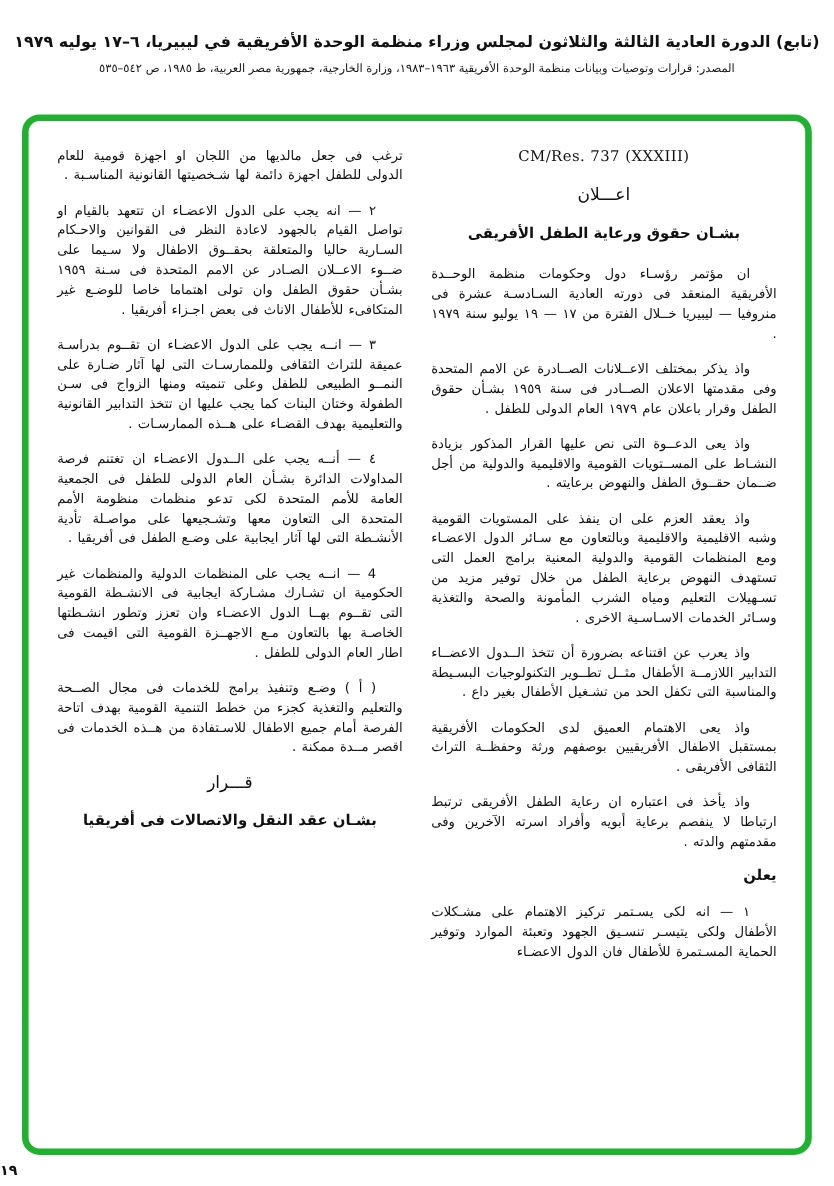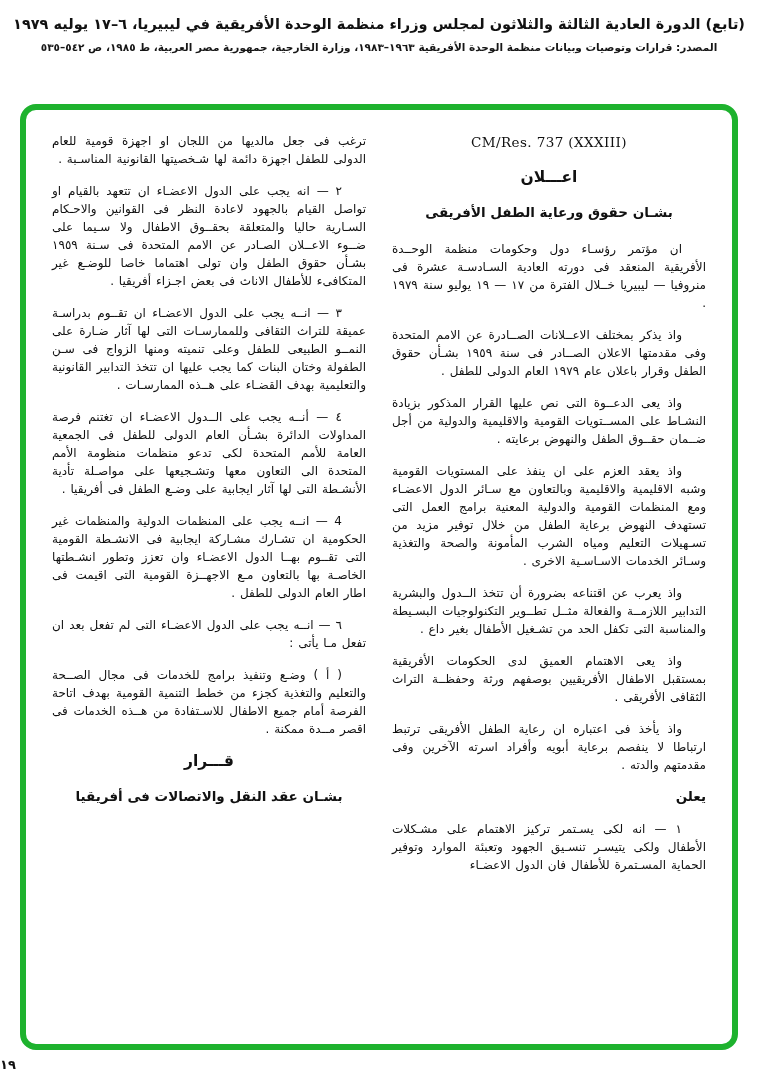--- a/index.html
+++ b/index.html
@@ -7,26 +7,26 @@
     width: 758px; height: 1078px;
     background: #ffffff;
     font-family: "DejaVu Sans", sans-serif;
     color: #111;
     position: relative;
     overflow: hidden;
   }
   .page { width: 758px; height: 1078px; position: relative; }
 
   
-  .doc-header { text-align: center; padding-top: 15px; direction: rtl; }
+  .doc-header { text-align: center; padding-top: 30px; direction: rtl; }
   .doc-header .session-title {
     font-weight: bold; font-size: 14.5px; letter-spacing: 0; line-height: 1.3;
   }
   .doc-header .source-line {
-    font-weight: bold; font-size: 10.5px; margin-top: 7px; color: #161616;
+    font-weight: normal; font-size: 10.5px; margin-top: 7px; color: #161616;
   }
 
   
   .content-frame {
     position: absolute;
     left: 20px; top: 104px;
     width: 718px; height: 946px;
     box-sizing: border-box;
     border: 6px solid #1eb22e;
     border-radius: 16px;
@@ -52,21 +52,21 @@
     word-spacing: 1px;
   }
   .blk-body.no-indent { text-indent: 0; }
   .blk-ref {
     direction: ltr; text-align: center;
     font-family: "DejaVu Serif", "Liberation Serif", serif;
     font-size: 13.5px; letter-spacing: 0.4px;
     margin: 2px 0 18px 0;
   }
   .blk-heading {
-    text-align: center; font-weight: bold; font-size: 15.5px;
+    text-align: center; font-weight: normal; font-size: 15.5px;
     margin: 6px 0 18px 0;
   }
   .blk-subheading {
     text-align: center; font-weight: bold; font-size: 13.5px;
     margin: 0 0 20px 0;
   }
   .blk-label {
     font-weight: bold; font-size: 13.5px; text-align: right;
     margin: 4px 0 16px 0;
   }
@@ -93,33 +93,32 @@
   <div class="content-frame" style="border-color: rgb(30, 178, 46);">
     <div class="columns">
       <div class="col" id="col-right">
           <div class="blk blk-ref">CM/Res. 737 (XXXIII)</div>
           <div class="blk blk-heading">اعـــلان</div>
           <div class="blk blk-subheading">بشـان حقوق ورعاية الطفل الأفريقى</div>
           <p class="blk blk-body">ان مؤتمر رؤسـاء دول وحكومات منظمة الوحــدة الأفريقية المنعقد فى دورته العادية السـادسـة عشرة فى منروفيا — ليبيريا خــلال الفترة من ١٧ — ١٩ يوليو سنة ١٩٧٩ .</p>
           <p class="blk blk-body">واذ يذكر بمختلف الاعــلانات الصــادرة عن الامم المتحدة وفى مقدمتها الاعلان الصــادر فى سنة ١٩٥٩ بشـأن حقوق الطفل وقرار باعلان عام ١٩٧٩ العام الدولى للطفل .</p>
           <p class="blk blk-body">واذ يعى الدعــوة التى نص عليها القرار المذكور بزيادة النشـاط على المســتويات القومية والاقليمية والدولية من أجل ضــمان حقــوق الطفل والنهوض برعايته .</p>
           <p class="blk blk-body">واذ يعقد العزم على ان ينفذ على المستويات القومية وشبه الاقليمية والاقليمية وبالتعاون مع سـائر الدول الاعضـاء ومع المنظمات القومية والدولية المعنية برامج العمل التى تستهدف النهوض برعاية الطفل من خلال توفير مزيد من تسـهيلات التعليم ومياه الشرب المأمونة والصحة والتغذية وسـائر الخدمات الاسـاسـية الاخرى .</p>
-          <p class="blk blk-body">واذ يعرب عن اقتناعه بضرورة أن تتخذ الــدول والبشرية التدابير اللازمــة والفعالة مثــل تطــوير التكنولوجيات البسـيطة والمناسبة التى تكفل الحد من تشـغيل الأطفال بغير داع .</p>
+          <p class="blk blk-body">واذ يعرب عن اقتناعه بضرورة أن تتخذ الــدول الاعضــاء التدابير اللازمــة الأطفال مثــل تطــوير التكنولوجيات البسـيطة والمناسبة التى تكفل الحد من تشـغيل الأطفال بغير داع .</p>
           <p class="blk blk-body">واذ يعى الاهتمام العميق لدى الحكومات الأفريقية بمستقبل الاطفال الأفريقيين بوصفهم ورثة وحفظــة التراث الثقافى الأفريقى .</p>
           <p class="blk blk-body">واذ يأخذ فى اعتباره ان رعاية الطفل الأفريقى ترتبط ارتباطا لا ينفصم برعاية أبويه وأفراد اسرته الآخرين وفى مقدمتهم والدته .</p>
           <div class="blk blk-label">يعلن</div>
           <p class="blk blk-body">١ — انه لكى يسـتمر تركيز الاهتمام على مشـكلات الأطفال ولكى يتيسـر تنسـيق الجهود وتعبئة الموارد وتوفير الحماية المسـتمرة للأطفال فان الدول الاعضـاء</p>
         </div>
       <div class="col" id="col-left">
           <p class="blk blk-body no-indent">ترغب فى جعل مالديها من اللجان او اجهزة قومية للعام الدولى للطفل اجهزة دائمة لها شـخصيتها القانونية المناسـبة .</p>
           <p class="blk blk-body">٢ — انه يجب على الدول الاعضـاء ان تتعهد بالقيام او تواصل القيام بالجهود لاعادة النظر فى القوانين والاحـكام السـارية حاليا والمتعلقة بحقــوق الاطفال ولا سـيما على ضــوء الاعــلان الصـادر عن الامم المتحدة فى سـنة ١٩٥٩ بشـأن حقوق الطفل وان تولى اهتماما خاصا للوضـع غير المتكافىء للأطفال الاناث فى بعض اجـزاء أفريقيا .</p>
           <p class="blk blk-body">٣ — انــه يجب على الدول الاعضـاء ان تقــوم بدراسـة عميقة للتراث الثقافى وللممارسـات التى لها آثار ضـارة على النمــو الطبيعى للطفل وعلى تنميته ومنها الزواج فى سـن الطفولة وختان البنات كما يجب عليها ان تتخذ التدابير القانونية والتعليمية بهدف القضـاء على هــذه الممارسـات .</p>
           <p class="blk blk-body">٤ — أنــه يجب على الــدول الاعضـاء ان تغتنم فرصة المداولات الدائرة بشـأن العام الدولى للطفل فى الجمعية العامة للأمم المتحدة لكى تدعو منظمات منظومة الأمم المتحدة الى التعاون معها وتشـجيعها على مواصـلة تأدية الأنشـطة التى لها آثار ايجابية على وضـع الطفل فى أفريقيا .</p>
           <p class="blk blk-body">4 — انــه يجب على المنظمات الدولية والمنظمات غير الحكومية ان تشـارك مشـاركة ايجابية فى الانشـطة القومية التى تقــوم بهــا الدول الاعضـاء وان تعزز وتطور انشـطتها الخاصـة بها بالتعاون مـع الاجهــزة القومية التى اقيمت فى اطار العام الدولى للطفل .</p>
-          <p class="blk blk-body">٦ — انــه يجب على الدول الاعضـاء التى لم تفعل بعد ان تفعل مـا يأتى :</p>
           <p class="blk blk-body">( أ ) وضـع وتنفيذ برامج للخدمات فى مجال الصــحة والتعليم والتغذية كجزء من خطط التنمية القومية بهدف اتاحة الفرصة أمام جميع الاطفال للاسـتفادة من هــذه الخدمات فى اقصر مــدة ممكنة .</p>
           <div class="blk blk-heading">قـــرار</div>
           <div class="blk blk-subheading">بشـان عقد النقل والاتصالات فى أفريقيا</div>
         </div>
     </div>
   </div>
 
   <div class="page-number">١٩</div>
 
 </div>

